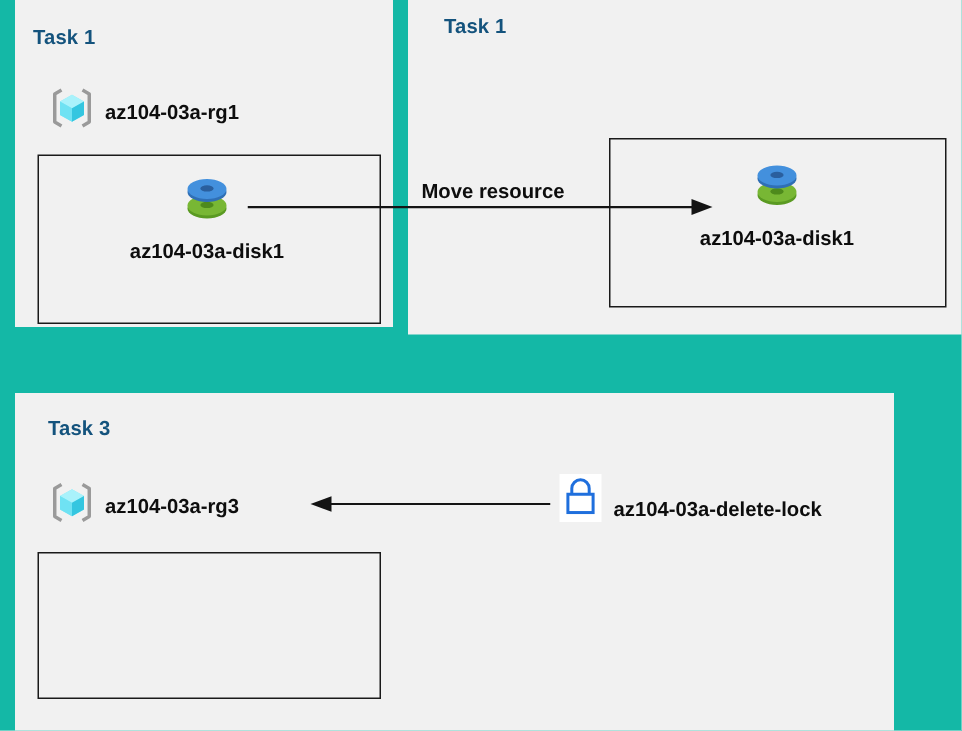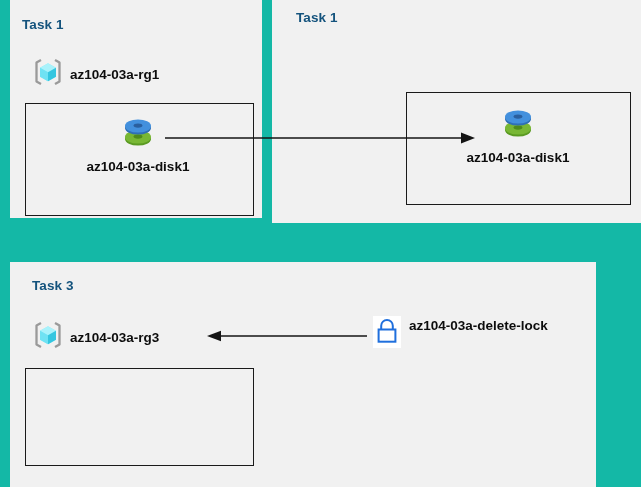--- a/index.html
+++ b/index.html
@@ -104,21 +104,21 @@
     white-space: nowrap;
   }
   #label-move { left: 281px; top: 120px; }
 
   
   #lock-block {
     position: absolute;
     left: 373px;
     top: 316px;
     display: flex;
-    align-items: flex-start;
+    align-items: flex-end;
     gap: 8px;
   }
   #lock-text { padding-top: 1px; }
   .lock-name {
     font-size: 13.5px;
     font-weight: bold;
     color: #0d0d0d;
     white-space: nowrap;
     line-height: 17px;
   }
@@ -191,20 +191,21 @@
     </span>
     <div class="disk-caption">az104-03a-disk1</div>
   </div>
 
   <div class="connector" id="arrow-move">
     <svg width="312" height="30" viewBox="0 0 312 30">
       <line x1="0" y1="13" x2="298" y2="13" stroke="#141414" stroke-width="1.5"></line>
       <polygon points="310,13 296,7.6 296,18.4" fill="#141414"></polygon>
     </svg>
   </div>
+  <div class="arrow-label" id="label-move">Move resource</div>
 
   <div class="panel" id="panel-task3"></div>
   <div class="panel-title" id="title-task3">Task 3</div>
   <div class="rg-box" id="box-task3"></div>
 
   <div class="rg-row" id="rg-row-3">
     <span class="rg-icon">
       <svg width="30" height="30" viewBox="0 0 30 30">
         <path d="M8 3 L3.5 5.6 L3.5 24.4 L8 27" fill="none" stroke="#9a9a9a" stroke-width="2.3" stroke-linejoin="round"></path>
         <path d="M22 3 L26.5 5.6 L26.5 24.4 L22 27" fill="none" stroke="#9a9a9a" stroke-width="2.3" stroke-linejoin="round"></path>

